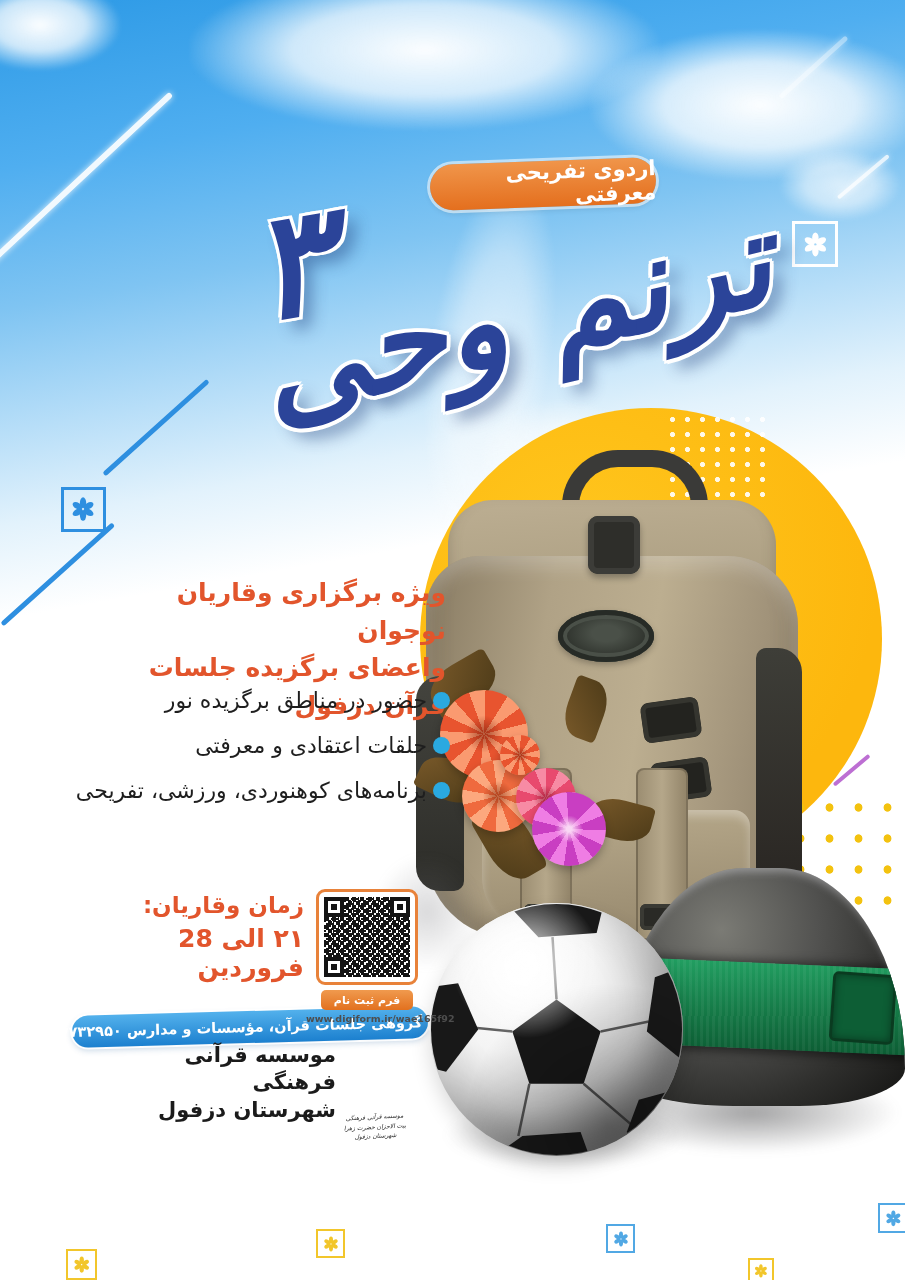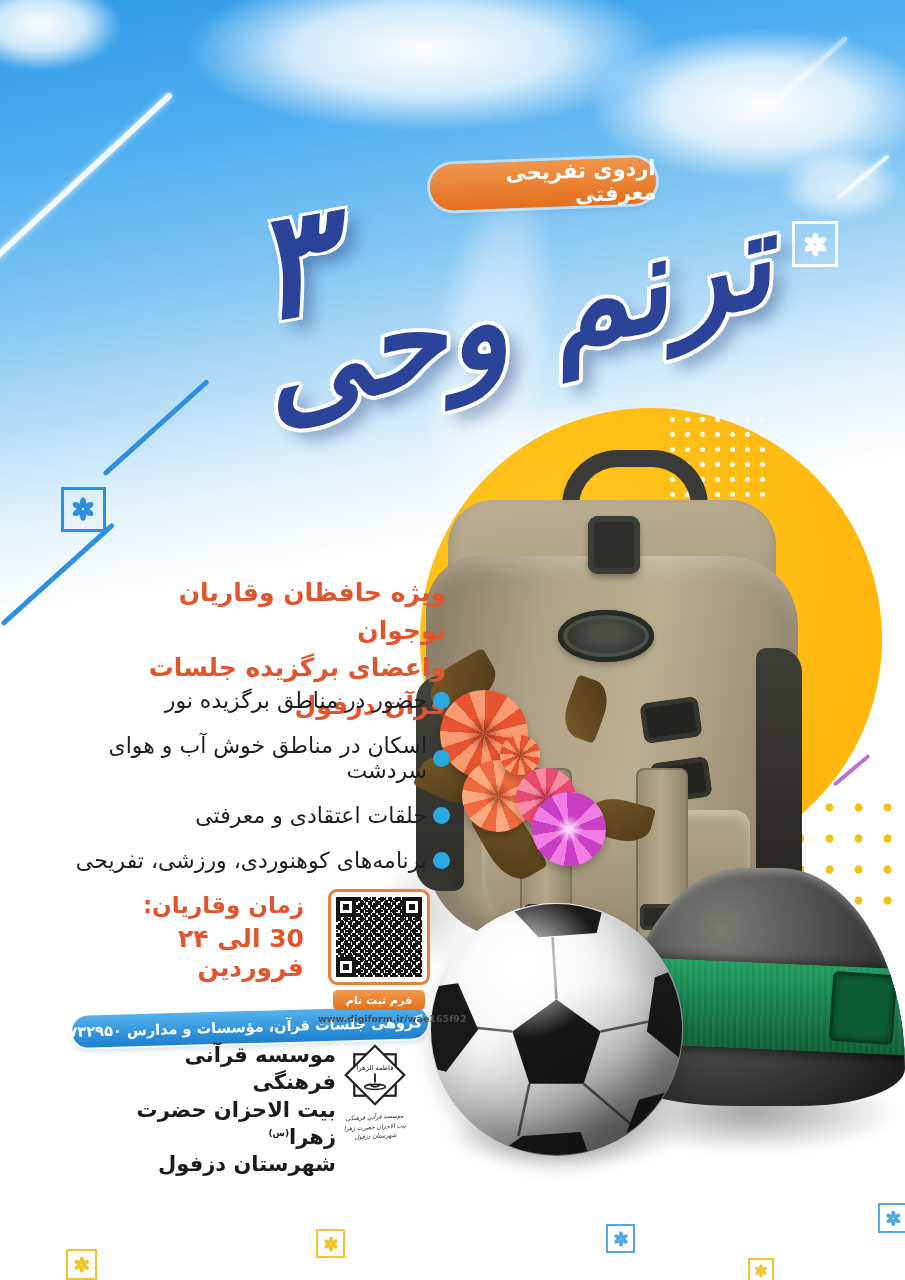--- a/index.html
+++ b/index.html
@@ -112,21 +112,21 @@
             color:#e2552c;font-weight:bold;font-size:25px;line-height:1.5;}
   .features{left:56px;top:688px;width:394px;z-index:20;direction:rtl;}
   .feature{display:flex;align-items:center;margin-bottom:20px;font-size:22px;color:#1e1e1e;}
   .bullet{flex:0 0 17px;width:17px;height:17px;border-radius:50%;background:#2aa9e0;margin-left:6px;}
   .schedule{left:68px;top:892px;width:236px;z-index:20;direction:rtl;text-align:right;color:#e2552c;font-weight:bold;}
   .sch-label{font-size:23px;}
   .sch-dates{font-size:25px;margin-top:6px;}
   .sch-cap{font-size:25px;margin-top:6px;}
 
   
-  .qr-block{left:318px;top:889px;width:122px;z-index:20;}
+  .qr-block{left:306px;top:889px;width:122px;z-index:20;}
   .qr-frame{margin:0 auto;width:86px;height:80px;border:3px solid #e8823a;border-radius:9px;background:#fff;
             padding:5px;position:relative;}
   .qr-noise{width:100%;height:100%;
             background-image:conic-gradient(#141414 25%,transparent 0 50%,#141414 0 75%,transparent 0),
                              conic-gradient(#141414 25%,transparent 0 50%,#141414 0 75%,transparent 0);
             background-size:8px 8px,5px 5px;background-position:0 0,2px 3px;}
   .finder{position:absolute;width:20px;height:20px;background:#fff;border:4px solid #141414;box-sizing:border-box;}
   .finder i{position:absolute;left:3px;top:3px;width:6px;height:6px;background:#141414;display:block;}
   .qr-btn{width:92px;height:20px;margin:5px auto 3px;background:linear-gradient(180deg,#f09a4e,#e2711f);
           border-radius:5px;color:#fff;font-size:11px;font-weight:bold;display:flex;align-items:center;
@@ -260,46 +260,42 @@
     </svg>
     <div class="ball-gloss"></div>
   </div>
 
   <div class="abs badge">اردوی تفریحی معرفتی</div>
 
   <div class="abs title-num">۳</div>
   <div class="abs title-main">ترنم وحی</div>
 
   <div class="abs audience">
-    <div>ویژه حافظان وقاریان نوجوان</div>
+    <div>ویژه برگزاری وقاریان نوجوان</div>
     <div>واعضای برگزیده جلسات قرآن دزفول</div>
   </div>
 
   <div class="abs features">
     <div class="feature">
       <span class="bullet"></span>
       <span>حضور در مناطق برگزیده نور</span>
-    </div>
-    <div class="feature">
-      <span class="bullet"></span>
-      <span>اسکان در مناطق خوش آب و هوای سردشت</span>
     </div>
     <div class="feature">
       <span class="bullet"></span>
       <span>حلقات اعتقادی و معرفتی</span>
     </div>
     <div class="feature">
       <span class="bullet"></span>
       <span>برنامه‌های کوهنوردی، ورزشی، تفریحی</span>
     </div>
   </div>
 
   <div class="abs schedule">
     <div class="sch-label">زمان وقاریان:</div>
-    <div class="sch-dates">30 الی ۲۴ فروردین</div>
+    <div class="sch-dates">۲۱ الی 28 فروردین</div>
   </div>
 
   <div class="abs qr-block">
     <div class="qr-frame">
       <div class="qr-noise"></div>
       <div class="finder" style="left:5px;top:5px;">
           <i></i>
         </div>
       <div class="finder" style="right:5px;top:5px;">
           <i></i>
@@ -307,37 +303,23 @@
       <div class="finder" style="left:5px;bottom:5px;">
           <i></i>
         </div>
     </div>
     <div class="qr-btn">فرم ثبت نام</div>
     <div class="qr-url">www.digiform.ir/wae165f92</div>
   </div>
 
   <div class="abs org">
     <div>موسسه قرآنی فرهنگی</div>
-    <div>
-      <span>بیت الاحزان حضرت زهرا</span><span class="hon">(س)</span>
-    </div>
     <div>شهرستان دزفول</div>
   </div>
 
-  <div class="abs logo">
-    <svg viewBox="0 0 100 100">
-      <g fill="#fff" stroke="#222" stroke-width="3">
-        <rect x="22" y="22" width="56" height="56"></rect>
-        <rect x="22" y="22" width="56" height="56" transform="rotate(45 50 50)"></rect>
-      </g>
-      <text x="50" y="43" font-size="9" text-anchor="middle" fill="#222" font-family="DejaVu Sans, sans-serif">فاطمة الزهرا</text>
-      <path d="M50 48 L50 60 M42 62 Q50 70 58 62" stroke="#222" stroke-width="2.5" fill="none"></path>
-      <ellipse cx="50" cy="66" rx="14" ry="3.5" fill="none" stroke="#222" stroke-width="2"></ellipse>
-    </svg>
-  </div>
   <div class="abs logo-caption">
     <div>موسسه قرآنی فرهنگی</div>
     <div>بیت الاحزان حضرت زهرا</div>
     <div>شهرستان دزفول</div>
   </div>
 
   <div class="abs ast-box" style="left:66px;top:1249px;width:27px;height:27px;border-width:2px;color:#f2c62b;border-color:#f2c62b;z-index:21;">
     <svg viewBox="0 0 24 24">
         <g fill="currentColor">
       <ellipse cx="12" cy="6.6" rx="2.7" ry="4.6"></ellipse>

